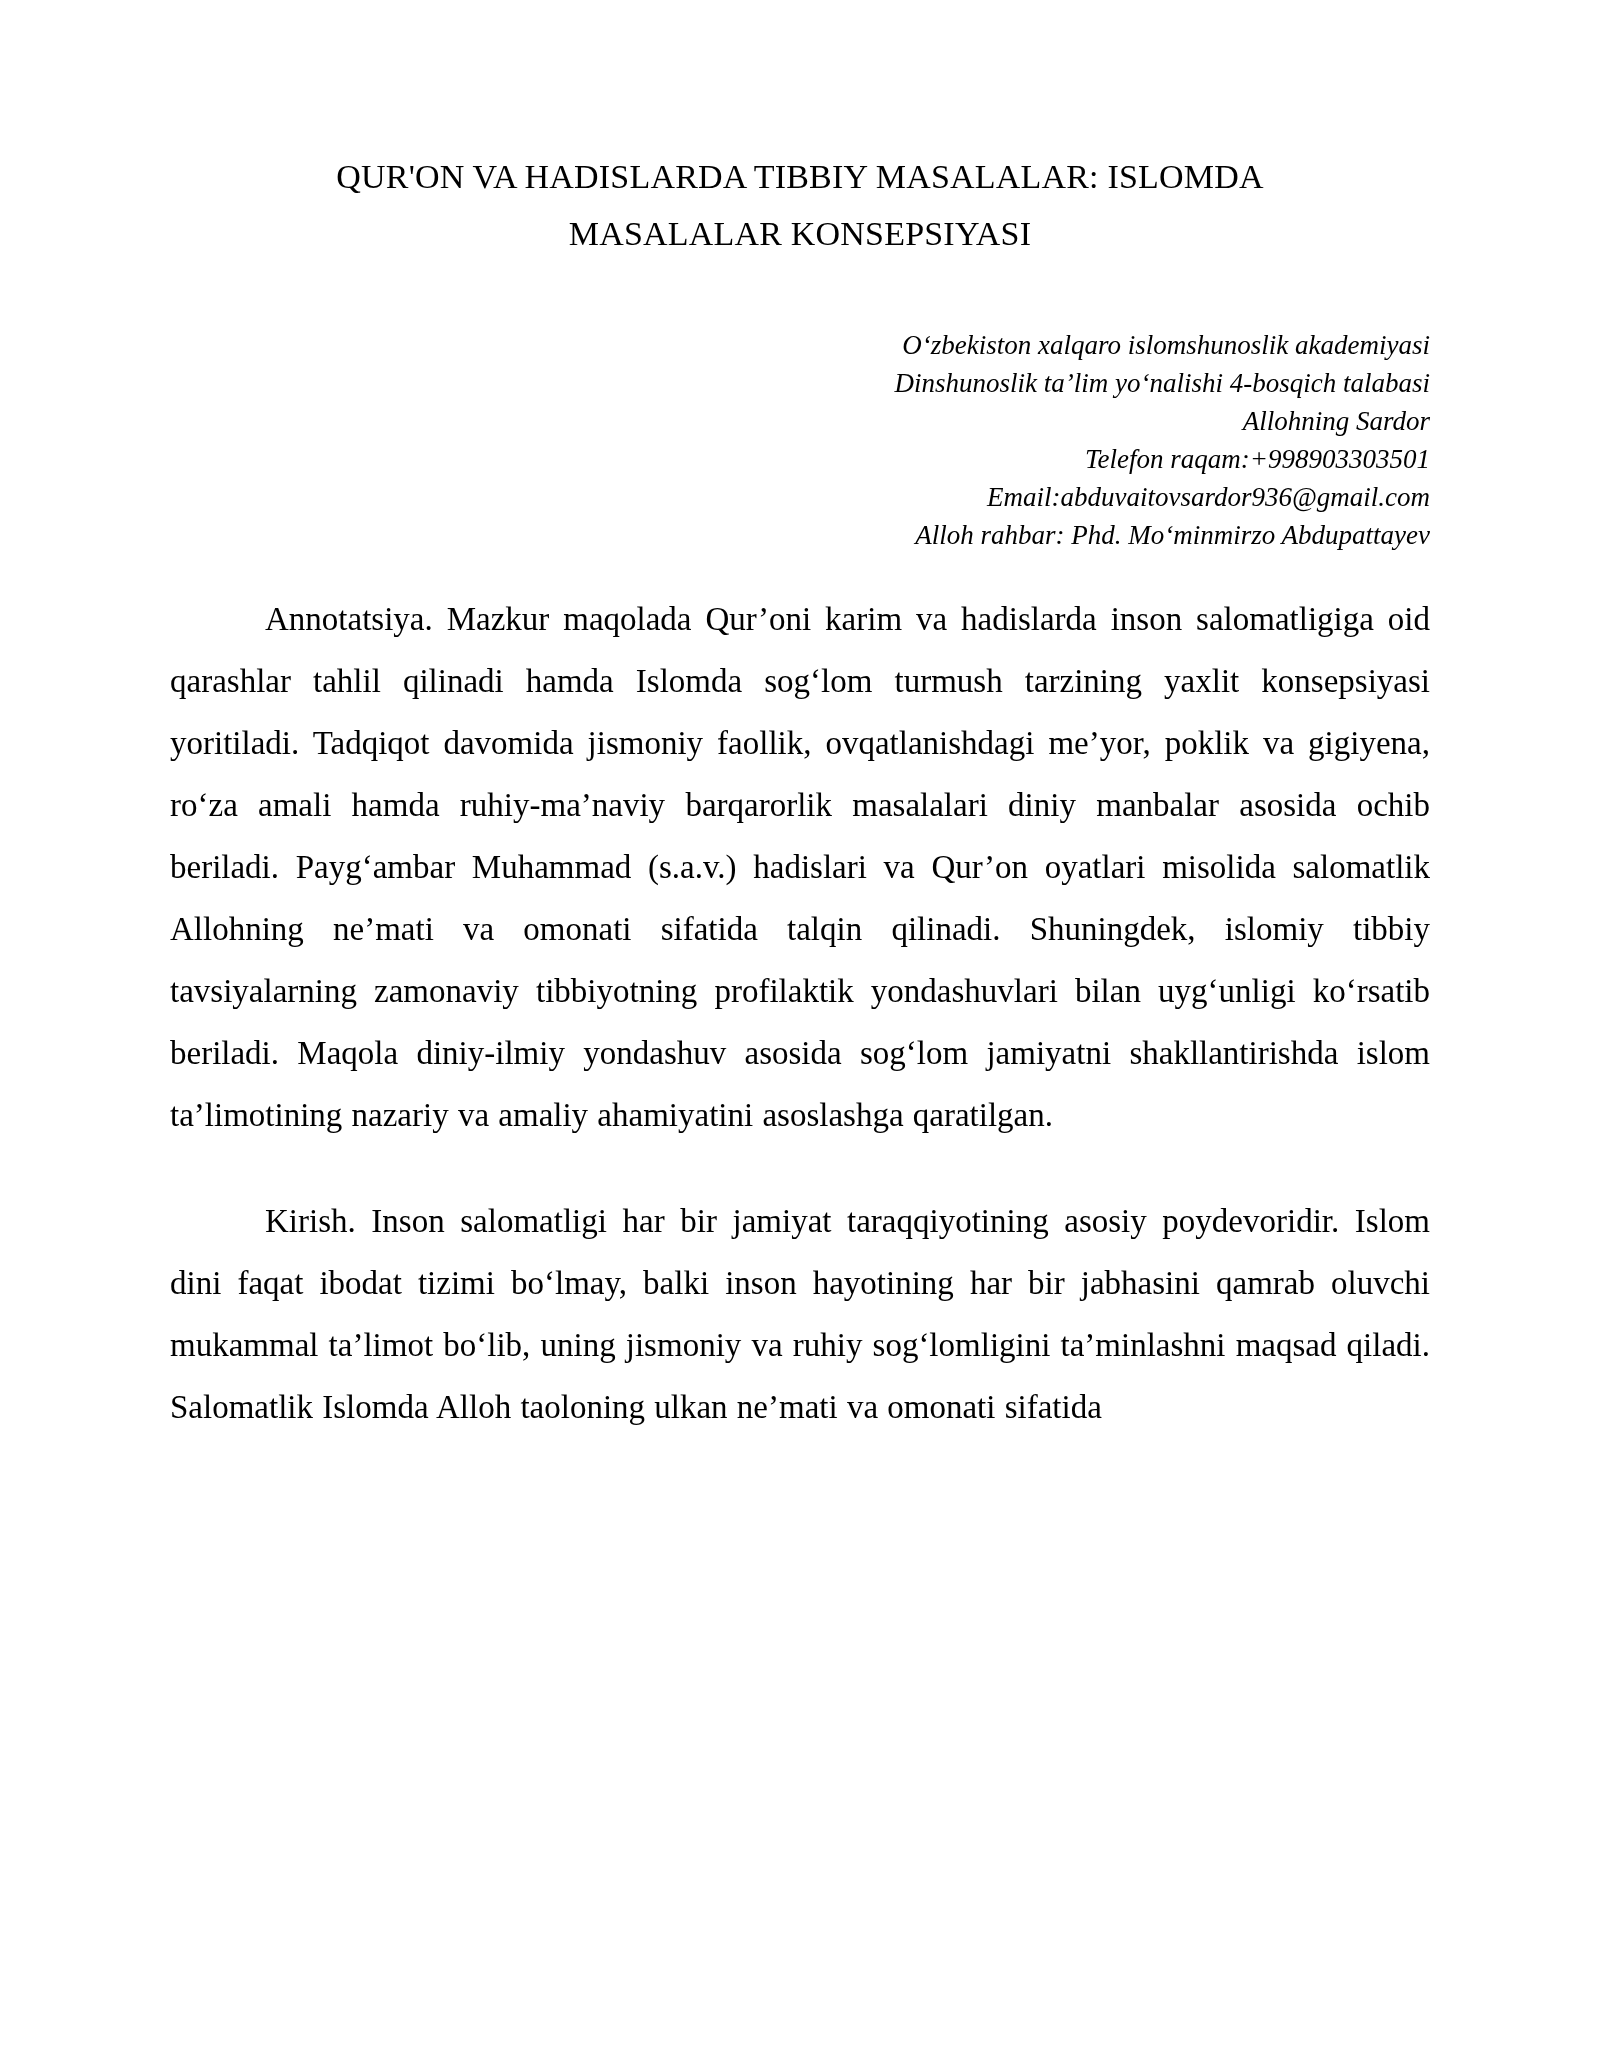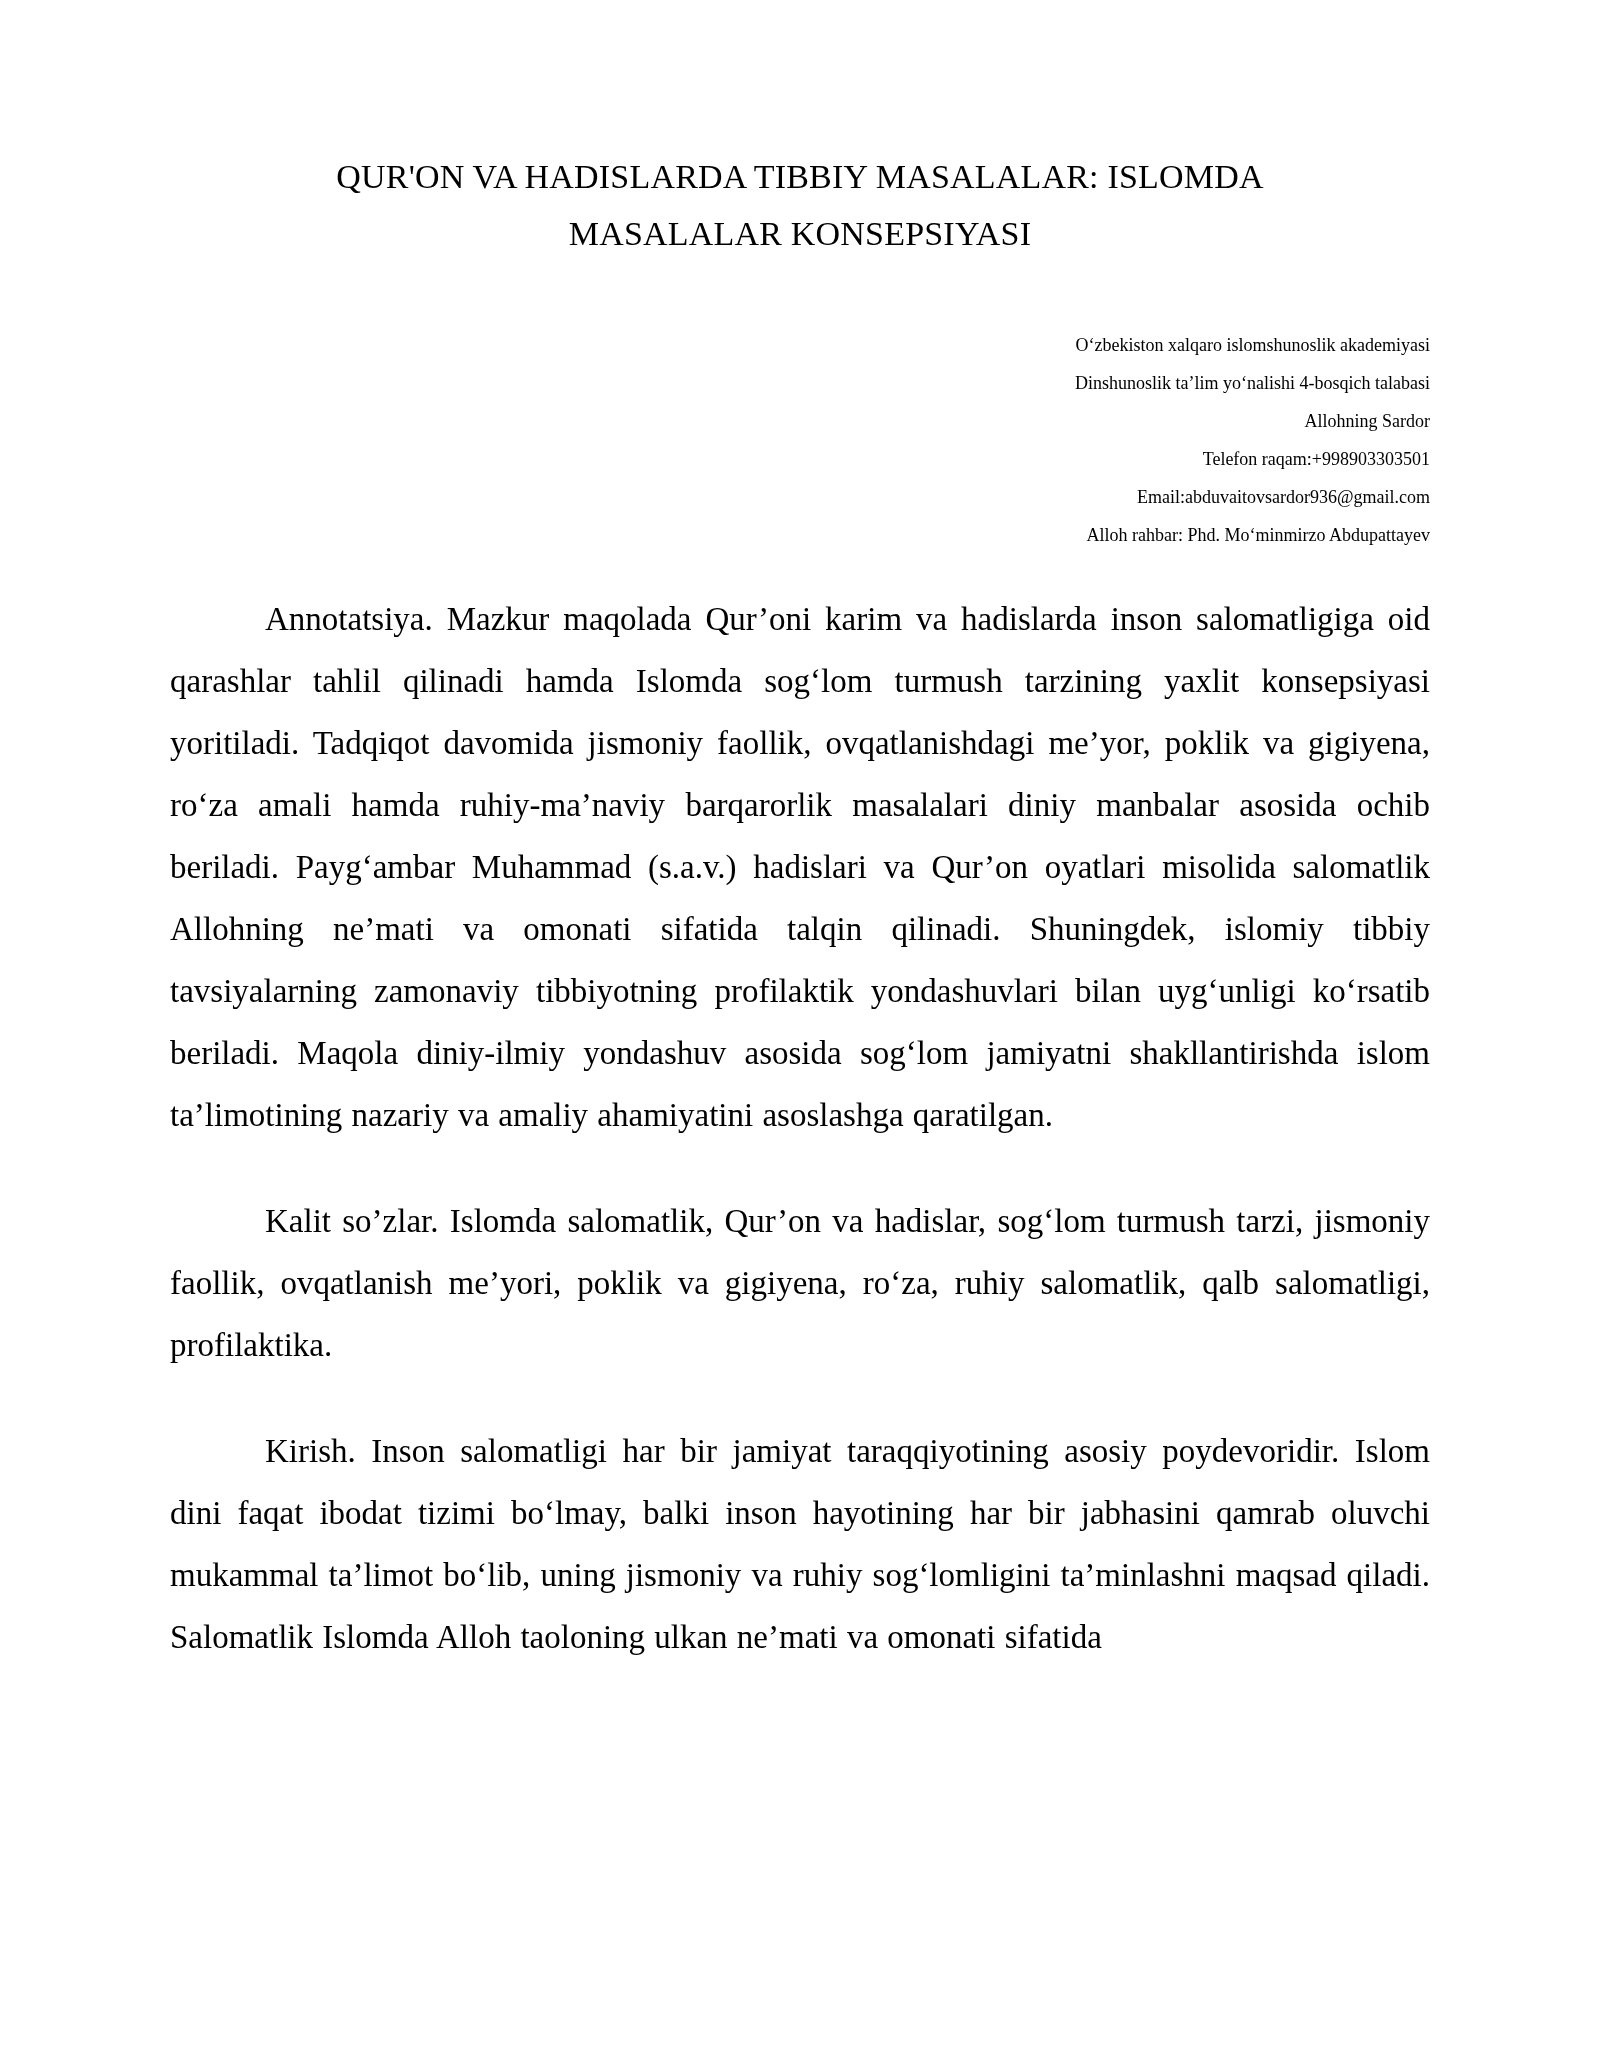--- a/index.html
+++ b/index.html
@@ -24,21 +24,22 @@
       font-size: 34px;
       font-weight: normal;
       text-align: center;
       line-height: 57px;
       letter-spacing: 0.2px;
       margin-bottom: 64px;
     }
     .title-line { display: block; }
     .author-block {
       text-align: right;
-      font-size: 18px;
+      font-style: italic;
+      font-size: 27px;
       line-height: 38px;
       margin-bottom: 34px;
     }
     .author-line { display: block; }
     .body-par {
       font-size: 33px;
       line-height: 62px;
       text-align: justify;
       text-indent: 95px;
       margin-bottom: 44px;
@@ -62,18 +63,17 @@
       <span class="author-line">O‘zbekiston xalqaro islomshunoslik akademiyasi</span>
       <span class="author-line">Dinshunoslik ta’lim yo‘nalishi 4-bosqich talabasi</span>
       <span class="author-line">Allohning Sardor</span>
       <span class="author-line">Telefon raqam:+998903303501</span>
       <span class="author-line">Email:abduvaitovsardor936@gmail.com</span>
       <span class="author-line">Alloh rahbar: Phd. Mo‘minmirzo Abdupattayev</span>
     </div>
 
     <p class="body-par"><strong>Annotatsiya.</strong><span> Mazkur maqolada Qur’oni karim va hadislarda inson salomatligiga oid qarashlar tahlil qilinadi hamda Islomda sog‘lom turmush tarzining yaxlit konsepsiyasi yoritiladi. Tadqiqot davomida jismoniy faollik, ovqatlanishdagi me’yor, poklik va gigiyena, ro‘za amali hamda ruhiy-ma’naviy barqarorlik masalalari diniy manbalar asosida ochib beriladi. Payg‘ambar Muhammad (s.a.v.) hadislari va Qur’on oyatlari misolida salomatlik Allohning ne’mati va omonati sifatida talqin qilinadi. Shuningdek, islomiy tibbiy tavsiyalarning zamonaviy tibbiyotning profilaktik yondashuvlari bilan uyg‘unligi ko‘rsatib beriladi. Maqola diniy-ilmiy yondashuv asosida sog‘lom jamiyatni shakllantirishda islom ta’limotining nazariy va amaliy ahamiyatini asoslashga qaratilgan.</span></p>
 
-    <p class="body-par"><strong>Kalit so’zlar</strong><span>. Islomda salomatlik, Qur’on va hadislar, sog‘lom turmush tarzi, jismoniy faollik, ovqatlanish me’yori, poklik va gigiyena, ro‘za, ruhiy salomatlik, qalb salomatligi, profilaktika.</span></p>
 
     <p class="body-par last"><strong>Kirish.</strong><span> Inson salomatligi har bir jamiyat taraqqiyotining asosiy poydevoridir. Islom dini faqat ibodat tizimi bo‘lmay, balki inson hayotining har bir jabhasini qamrab oluvchi mukammal ta’limot bo‘lib, uning jismoniy va ruhiy sog‘lomligini ta’minlashni maqsad qiladi. Salomatlik Islomda Alloh taoloning ulkan ne’mati va omonati sifatida</span></p>
 
   </div>
 </div>
 
 </body></html>

